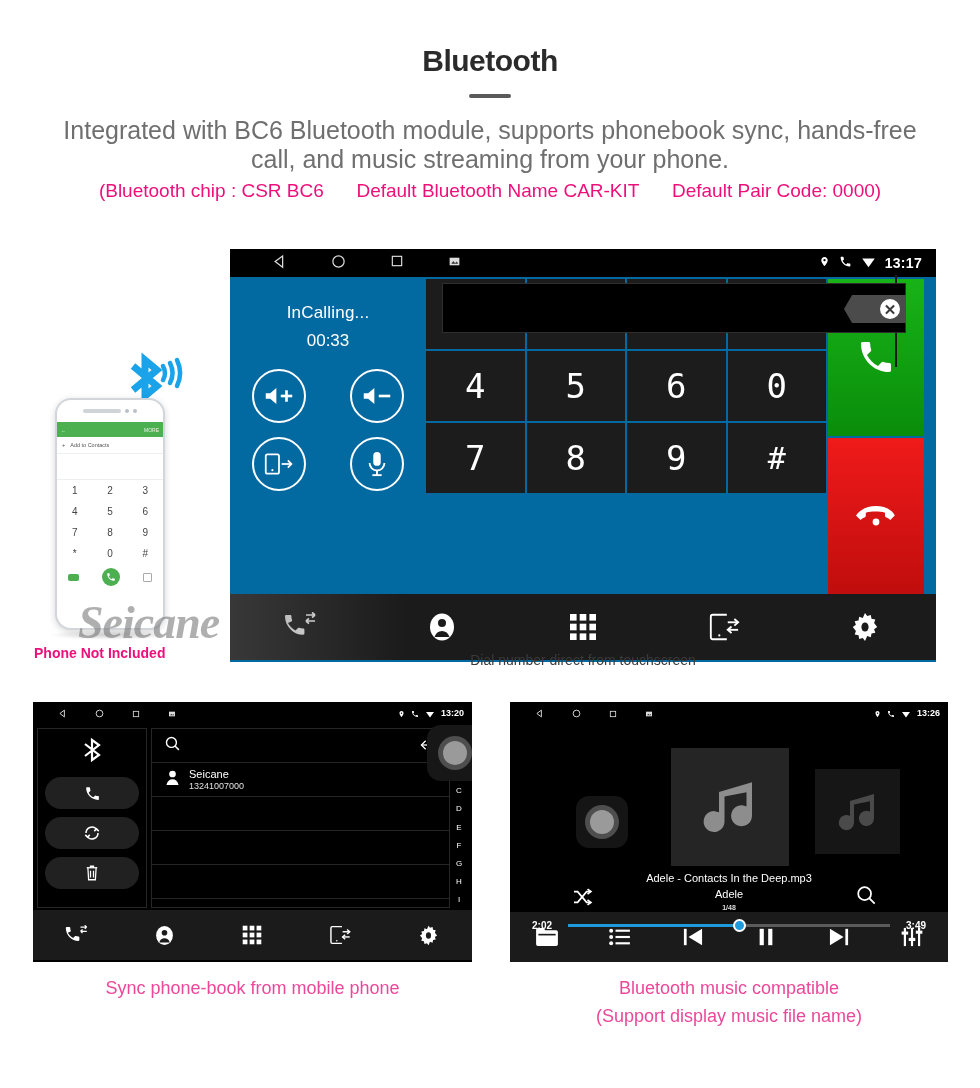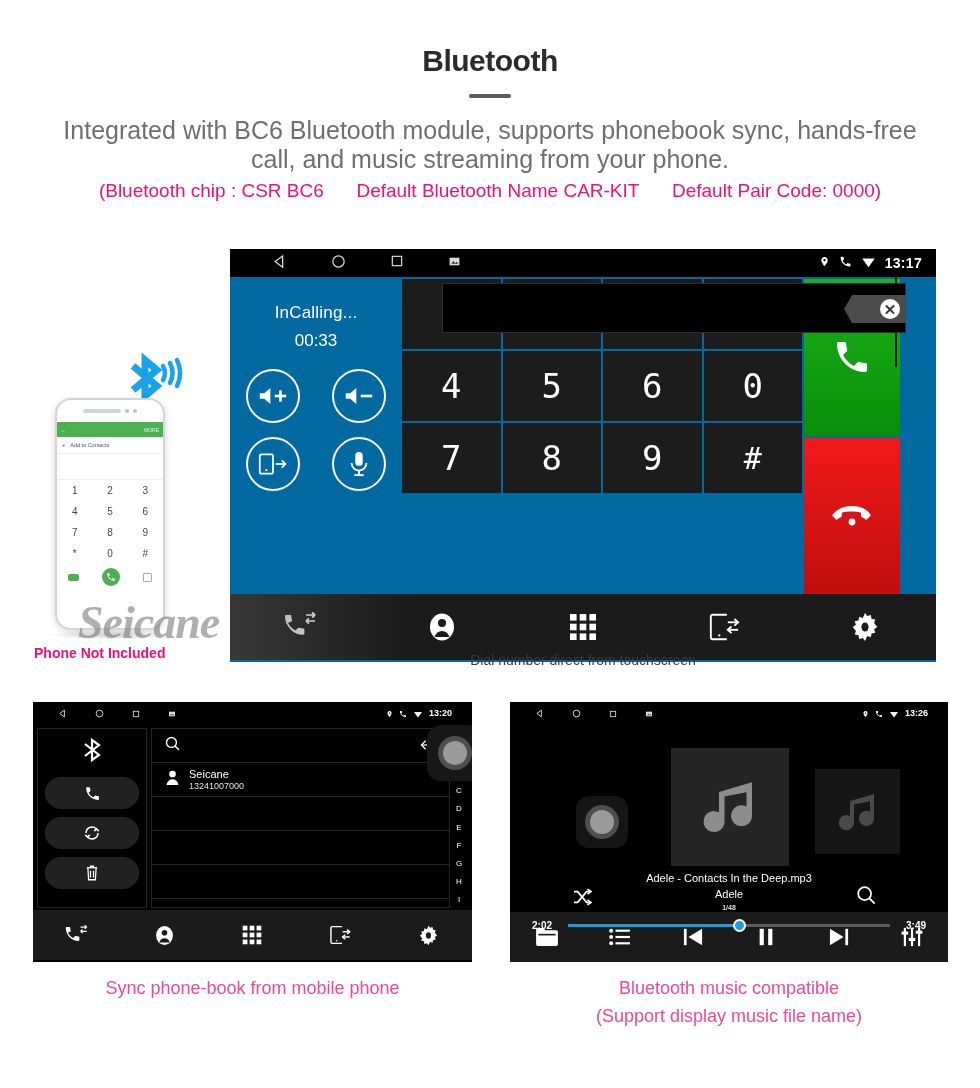--- a/index.html
+++ b/index.html
@@ -59,21 +59,21 @@
     position: relative;
     background: #000;
   }
   .sb-left { position: absolute; left: 42px; top: 0; height: 28px; display: flex; align-items: center; gap: 44px; }
   .sb-right { position: absolute; right: 14px; top: 0; height: 28px; display: flex; align-items: center; gap: 9px; }
   .sb-time { color: #fff; font-size: 14px; font-weight: bold; letter-spacing: .3px; }
   .sb-ico { display:block; }
 
   .dial-body { display: flex; height: 317px; }
   .call-side {
-    width: 172px;
+    width: 196px;
     position: relative;
     color: #fff;
   }
   .call-status {
     text-align: center; font-size: 17px; margin-top: 26px; letter-spacing: .2px;
   }
   .call-timer { text-align: center; font-size: 17px; margin-top: 8px; }
   .call-btn-grid {
     margin-top: 18px;
     display: grid;
@@ -207,21 +207,21 @@
     text-align:center; font-size:14px; color:#3a3a3a;
   }
 
   
   .bpanel { position:absolute; background:#000; overflow:hidden; }
   .bp-left  { left: 33px;  top: 702px; width: 439px; height: 260px; }
   .bp-right { left: 510px; top: 702px; width: 438px; height: 260px; }
 
   .bsb { height: 22px; position: relative; }
   .bsb-left { position:absolute; left:25px; top:0; height:22px; display:flex; align-items:center; gap:28px; }
-  .bsb-right { position:absolute; right:20px; top:0; height:22px; display:flex; align-items:center; gap:6px; }
+  .bsb-right { position:absolute; right:8px; top:0; height:22px; display:flex; align-items:center; gap:6px; }
   .bsb-time { color:#fff; font-size:9px; font-weight:bold; }
 
   .pb-body { height: 186px; display:flex; padding: 4px 4px 2px 4px; }
   .pb-side {
     width: 110px; border:1px solid #262626; margin-right:4px;
     display:flex; flex-direction:column; align-items:center; padding-top:6px;
   }
   .pb-pill {
     width: 94px; height: 32px; border-radius:16px; background:#212121;
     display:flex; align-items:center; justify-content:center;

